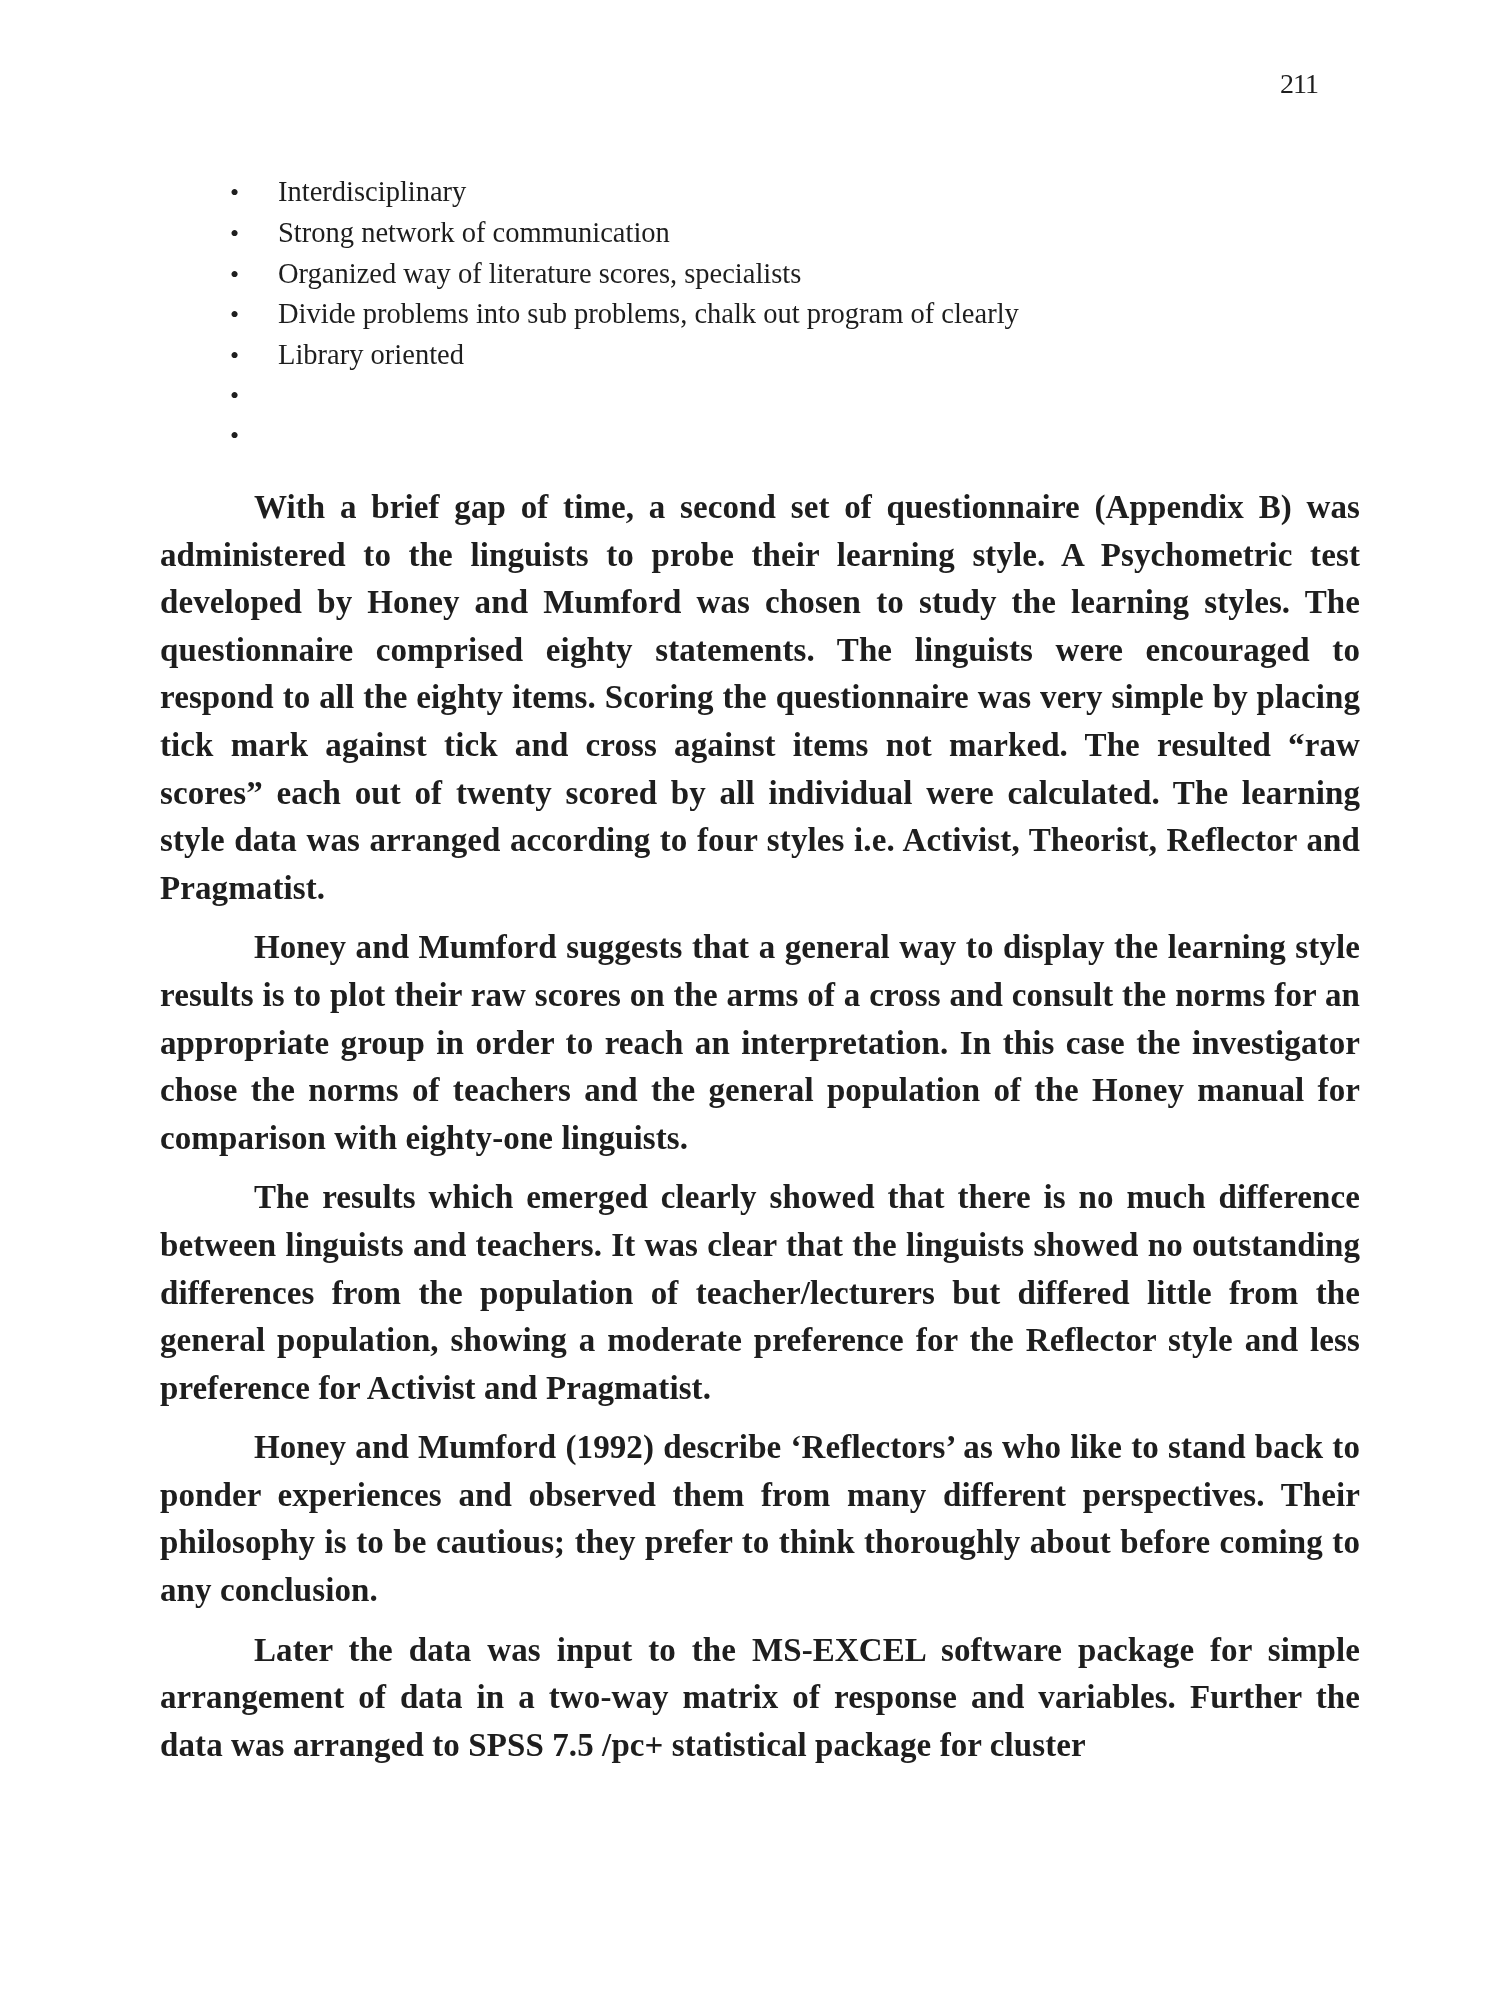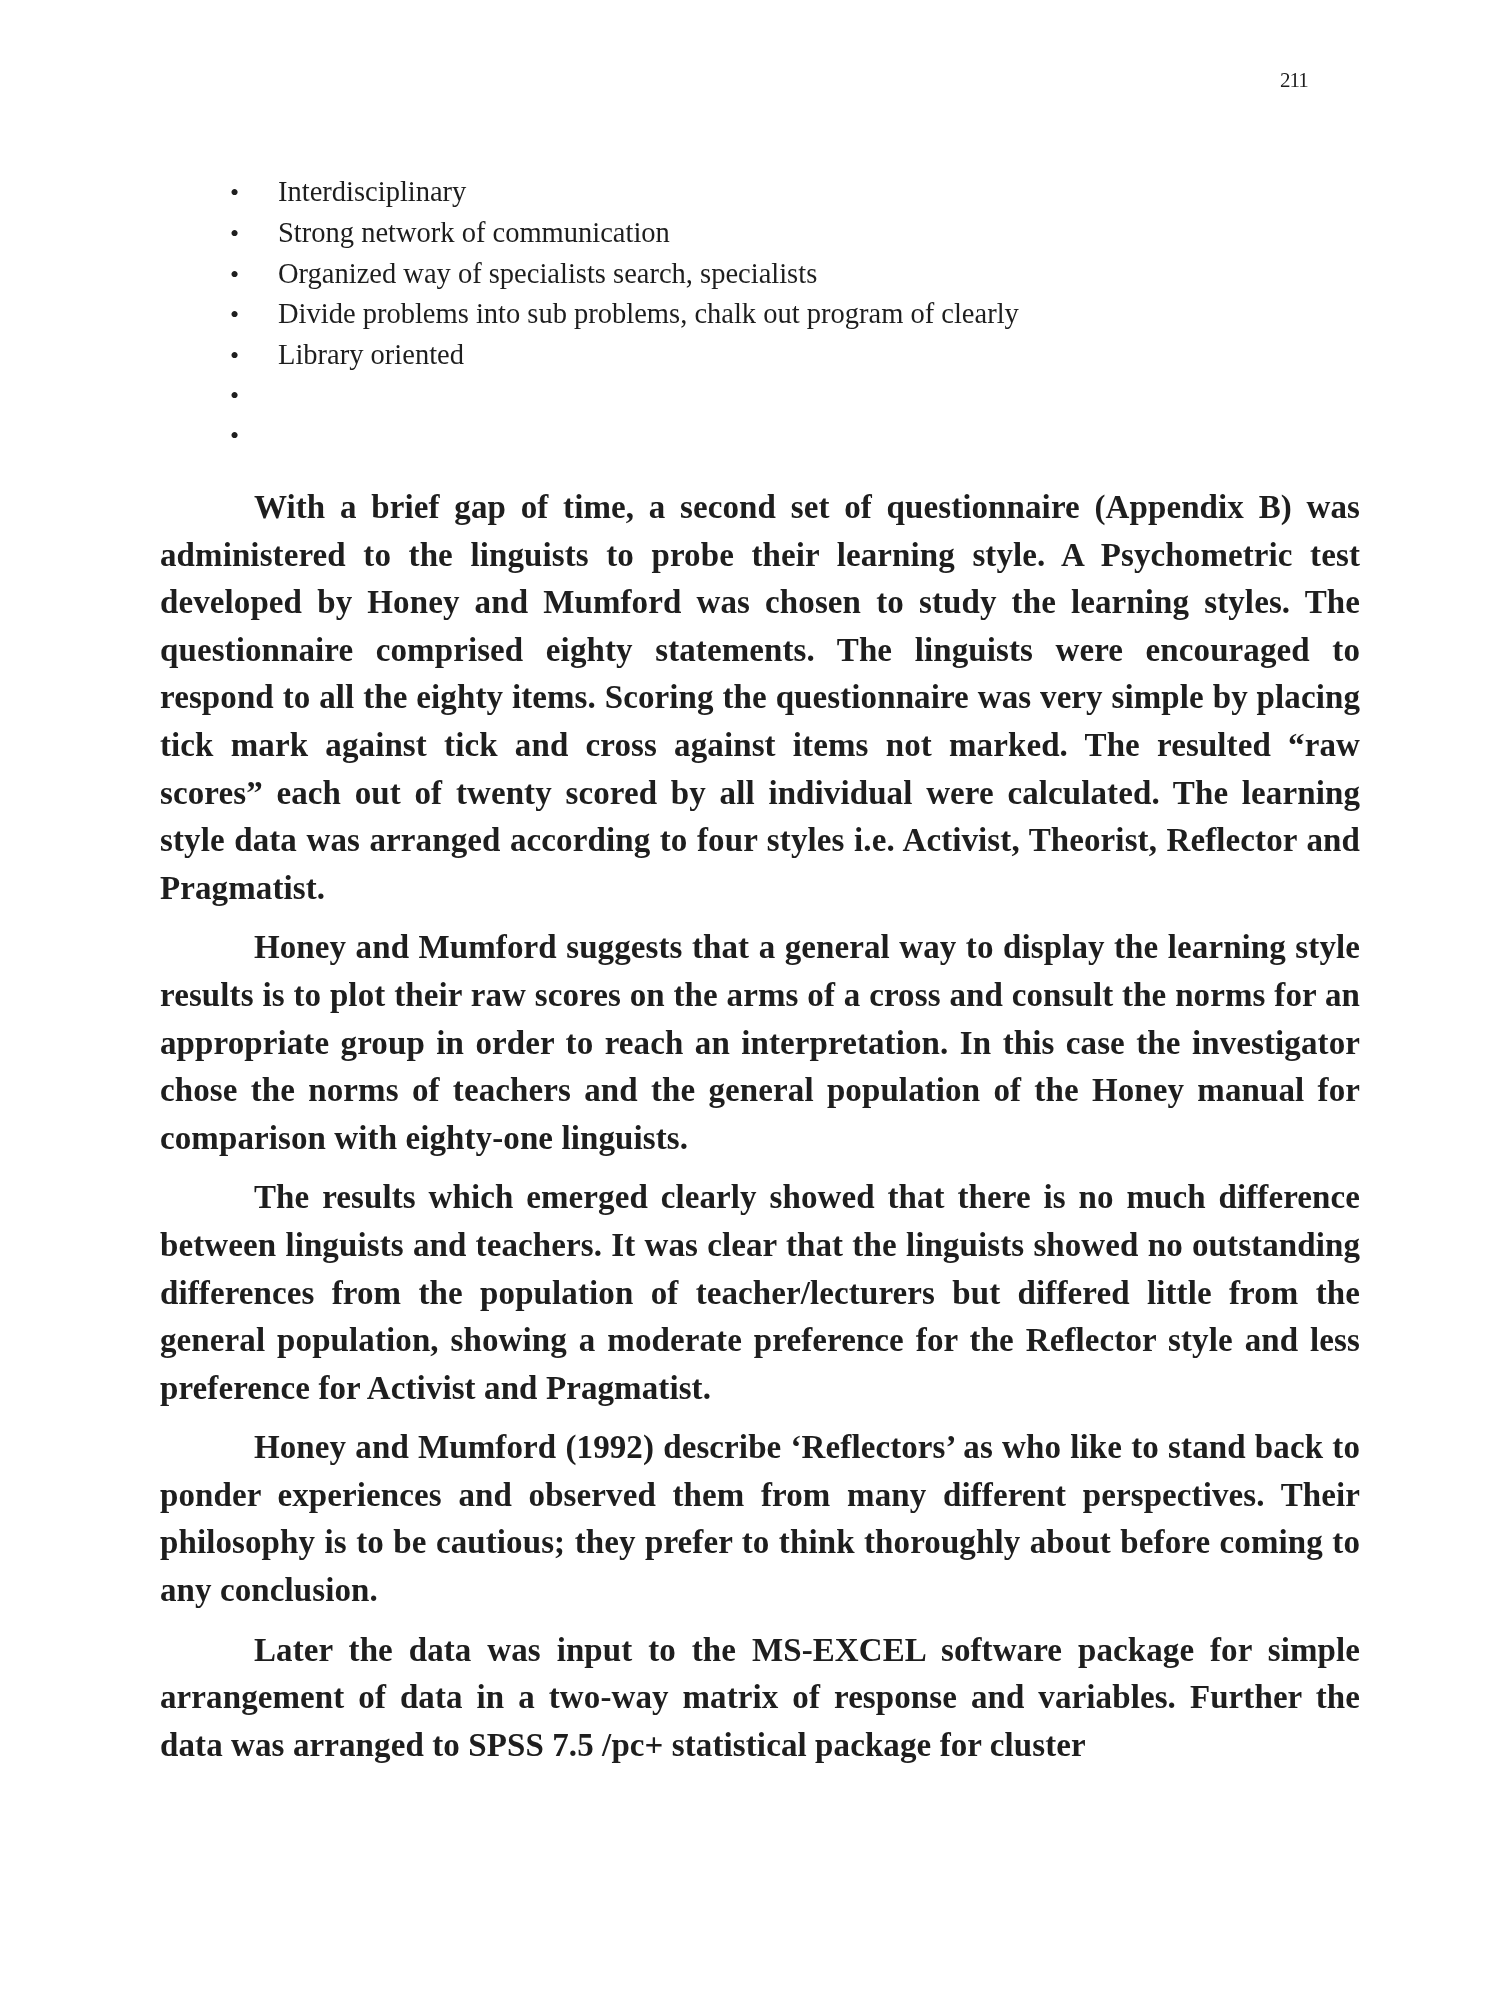--- a/index.html
+++ b/index.html
@@ -12,21 +12,21 @@
       height: 2000px;
       position: relative;
       overflow: hidden;
       font-family: "Liberation Serif", "DejaVu Serif", serif;
       color: #1e1e1e;
     }
     .page-number {
       position: absolute;
       top: 68px;
       left: 1280px;
-      font-size: 21px;
+      font-size: 28px;
       letter-spacing: -1px;
     }
     .bullet-list {
       position: absolute;
       top: 172px;
       left: 230px;
       margin: 0;
       padding: 0;
       list-style: none;
     }
@@ -70,21 +70,21 @@
   <li>
       <span class="dot">•</span>
       <span>Interdisciplinary</span>
     </li>
   <li>
       <span class="dot">•</span>
       <span>Strong network of communication</span>
     </li>
   <li>
       <span class="dot">•</span>
-      <span>Organized way of specialists search, specialists</span>
+      <span>Organized way of literature scores, specialists</span>
     </li>
   <li>
       <span class="dot">•</span>
       <span>Divide problems into sub problems, chalk out program of clearly</span>
     </li>
   <li>
       <span class="dot">•</span>
       <span>Library oriented</span>
     </li>
   <li>

